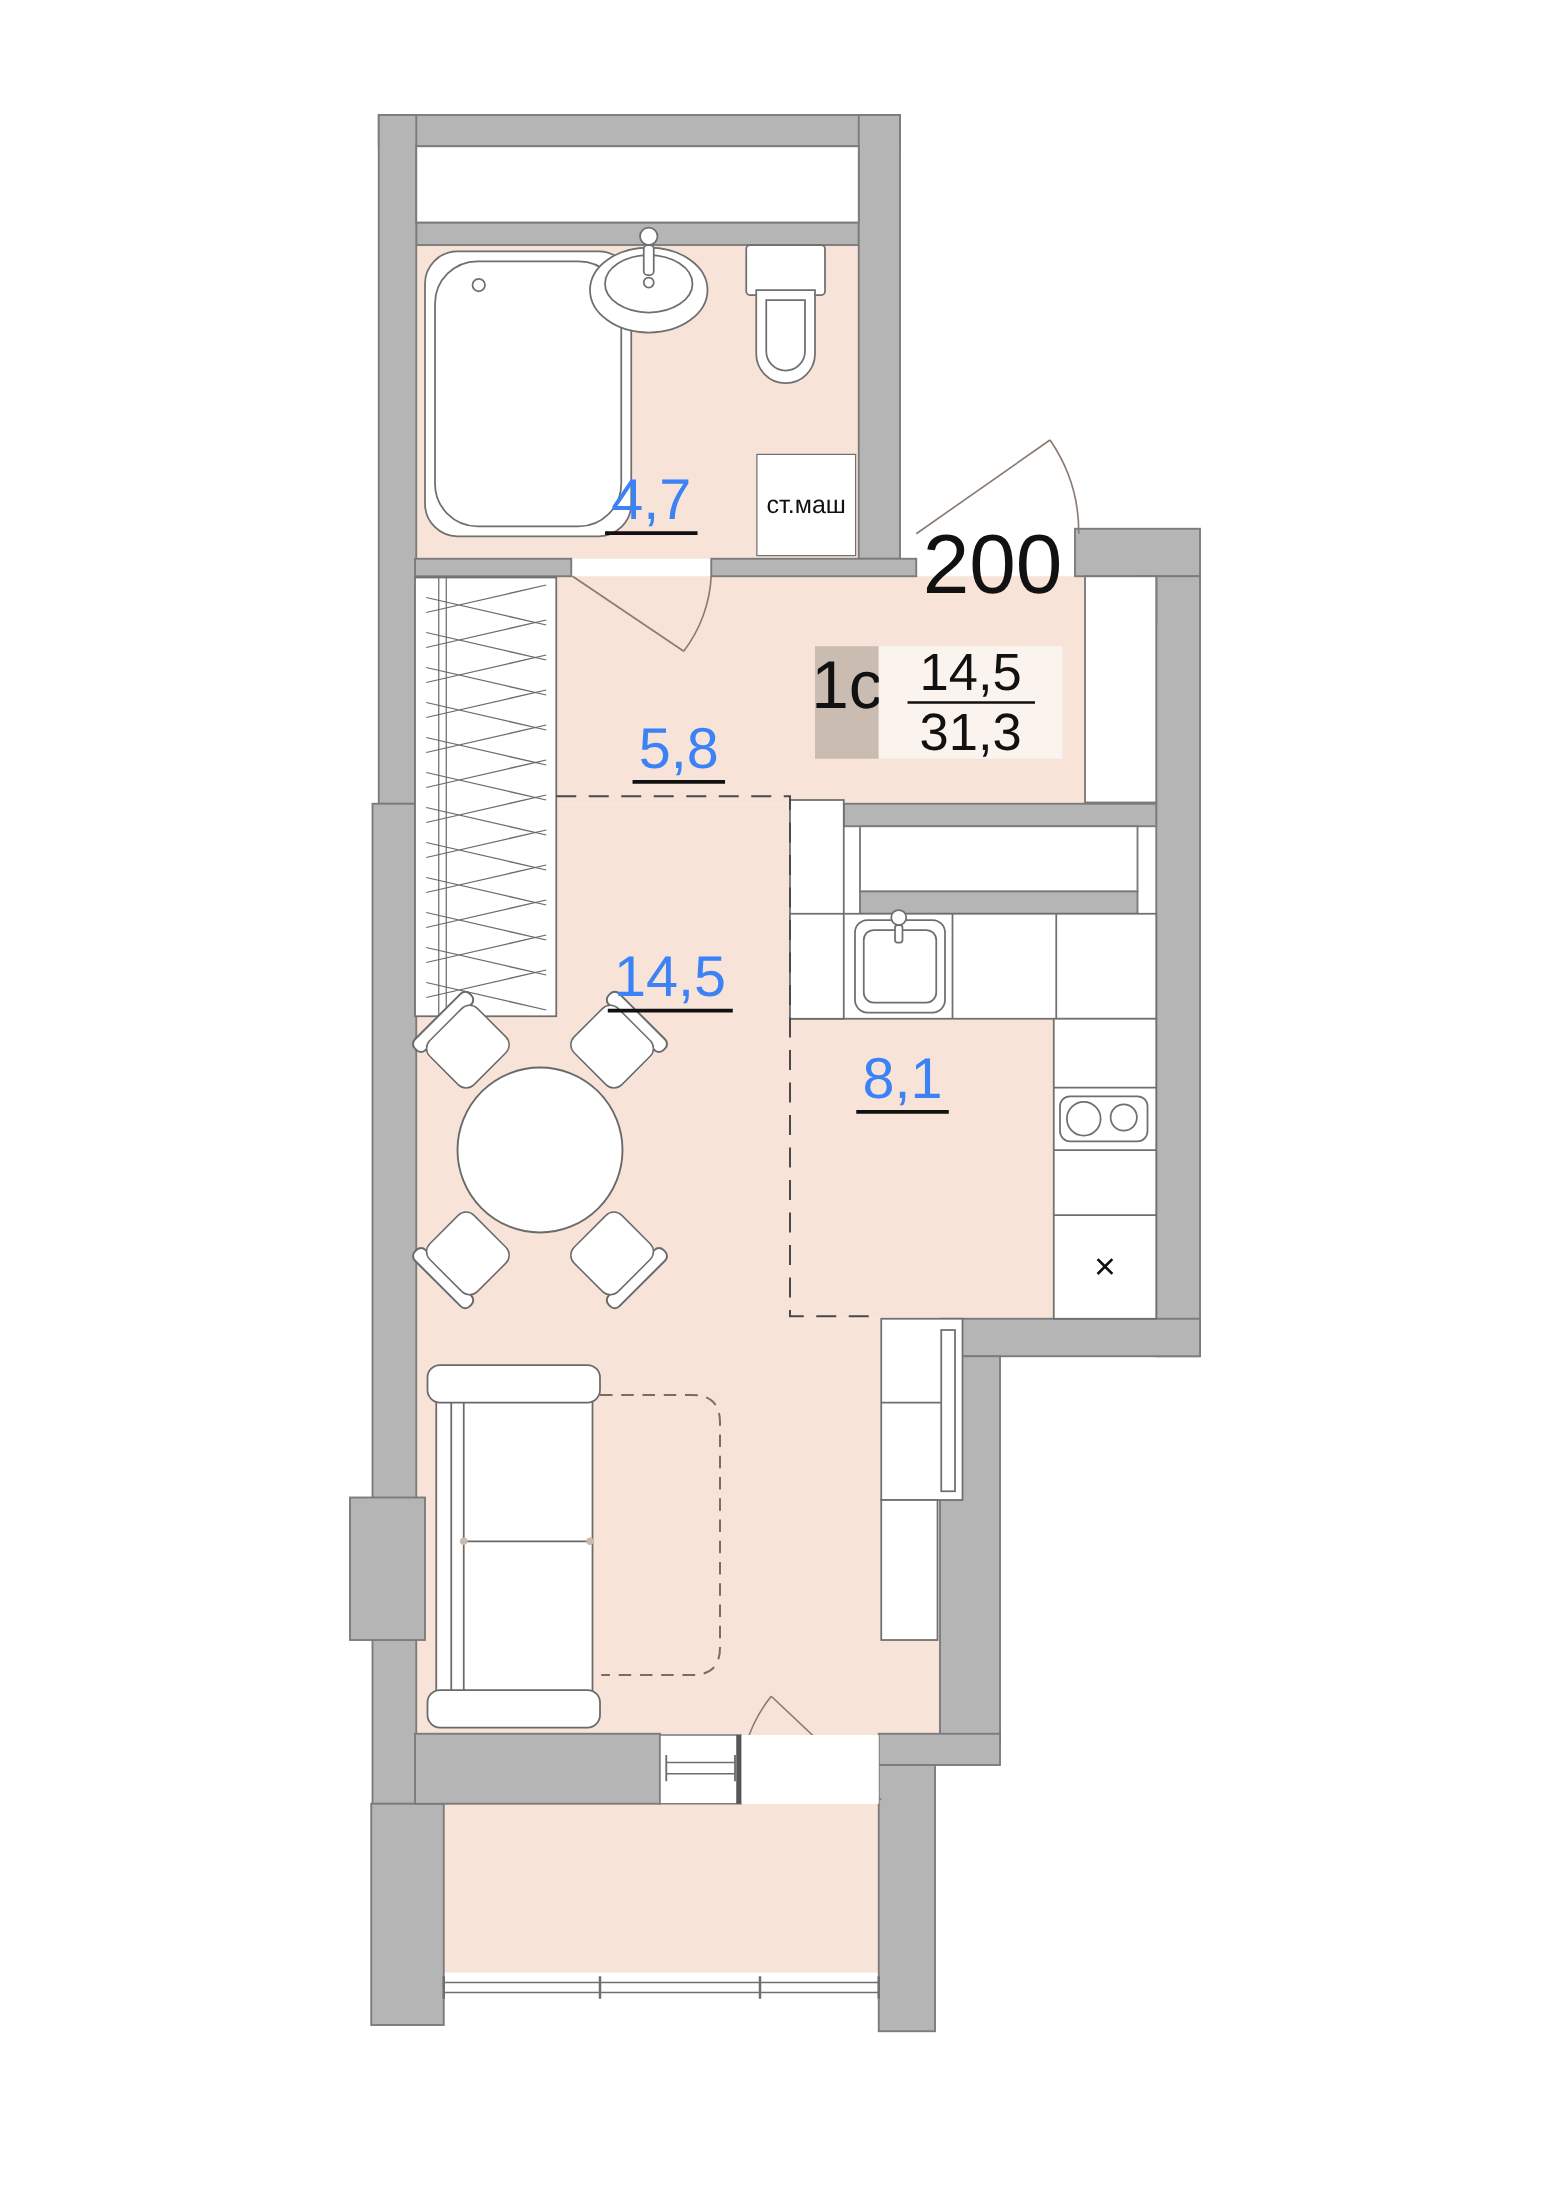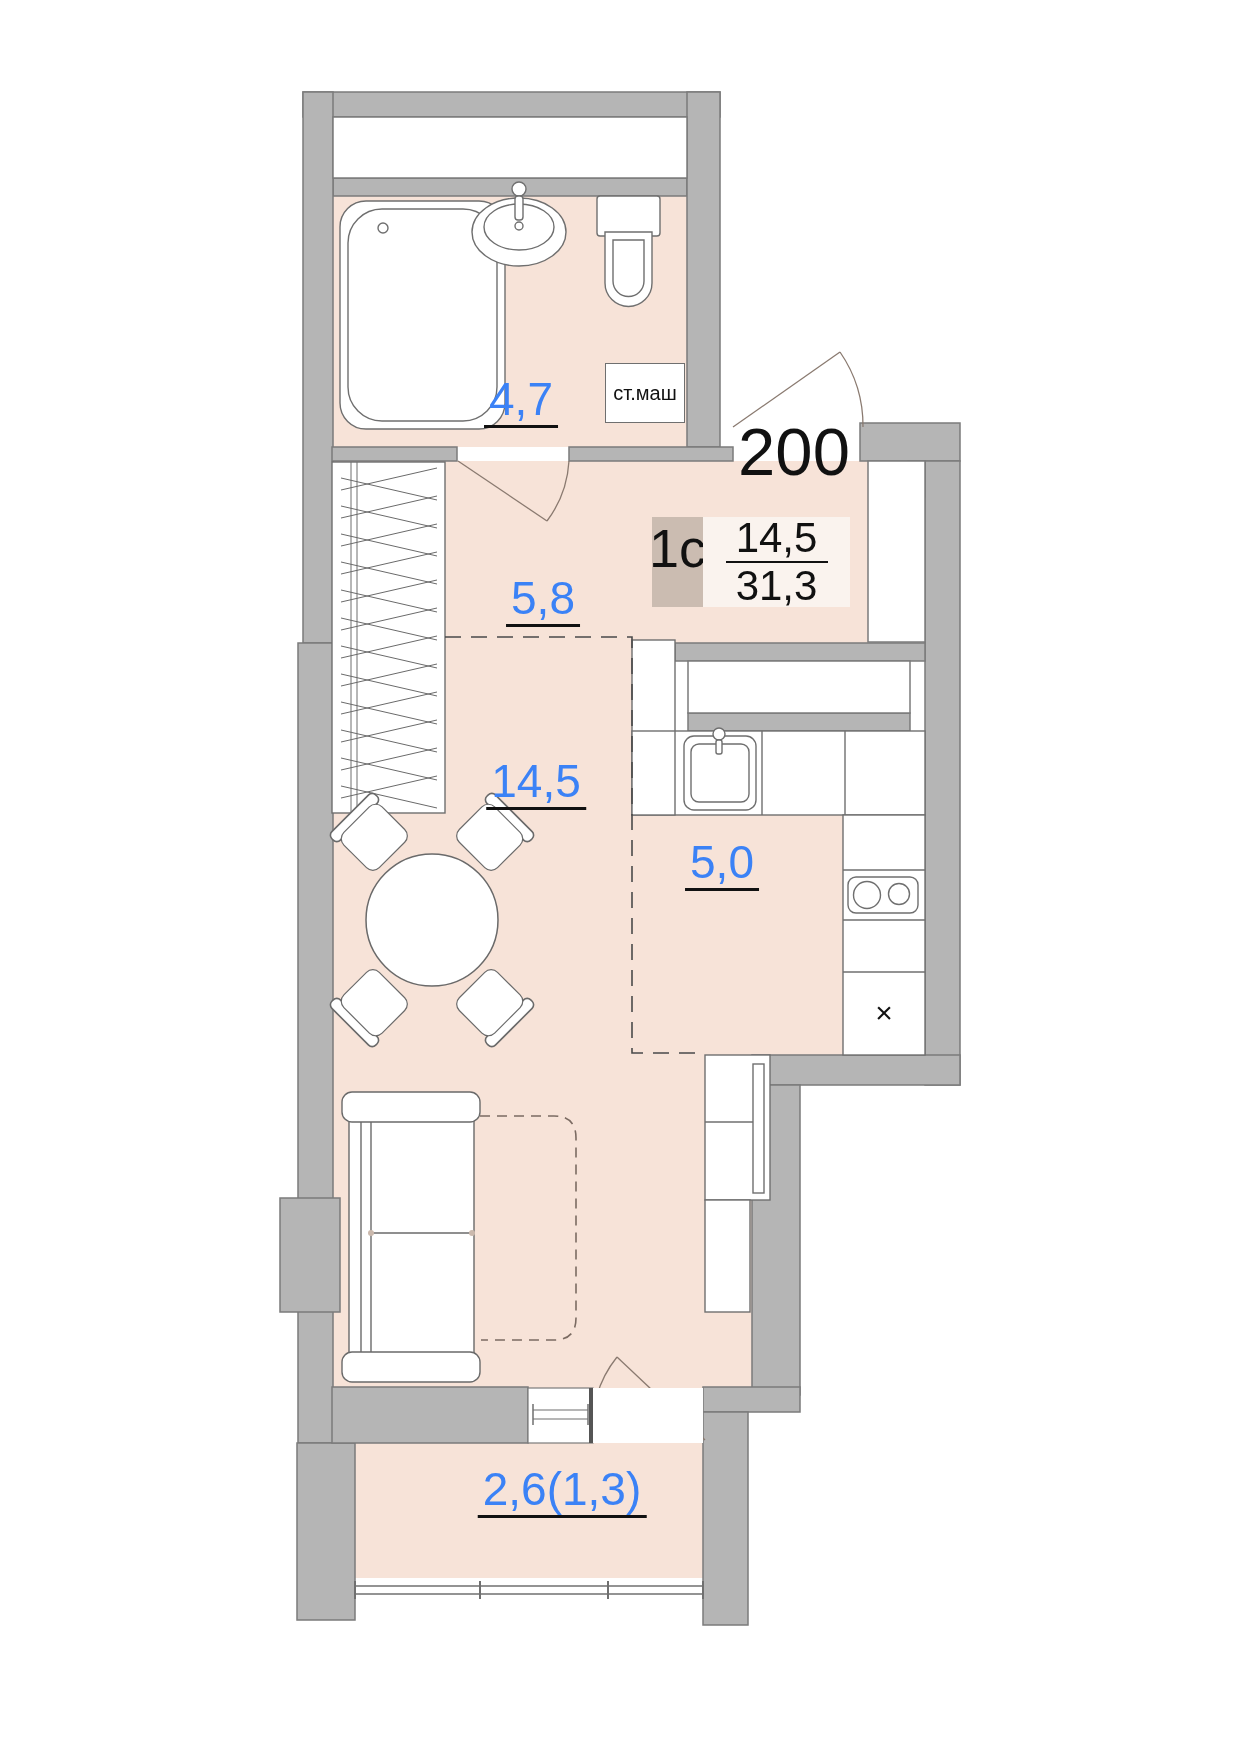--- a/index.html
+++ b/index.html
@@ -8,21 +8,21 @@
   .plan svg{position:absolute;left:0;top:0;}
   .area-label{position:absolute;transform:translateX(-50%);font-size:46px;line-height:1;
         color:#3b82f6;border-bottom:3px solid #111;padding:0 5px 3px;white-space:nowrap;}
   .apt-number{position:absolute;transform:translateX(-50%);font-size:67px;line-height:1;
         color:#111;white-space:nowrap;}
   .type-box{position:absolute;left:652px;top:517px;width:51px;height:90px;background:#cbbcb1;
         display:flex;align-items:flex-start;justify-content:center;font-size:54px;}
   .fraction-box{position:absolute;left:703px;top:517px;width:147px;height:90px;background:#faf3ee;
         display:flex;flex-direction:column;align-items:center;justify-content:center;font-size:42px;line-height:1;}
   .fraction-bar{width:102px;height:3px;background:#111;margin:2px 0;}
-  .wm-box{position:absolute;left:605px;top:363px;width:80px;height:60px;background:#fff;
+  .wm-box{position:absolute;left:605px;top:363px;width:80px;height:82px;background:#fff;
         border:1.5px solid #6f6f6f;box-sizing:border-box;display:flex;align-items:center;justify-content:center;
         font-size:20px;}
 </style>
 </head>
 <body>
 
 <div class="plan">
 
 <svg width="1240" height="1753" viewBox="0 0 1240 1753">
 
@@ -187,22 +187,21 @@
     <line x1="355" y1="1581" x2="355" y2="1599" stroke-width="2"></line>
     <line x1="480" y1="1581" x2="480" y2="1599" stroke-width="2"></line>
     <line x1="608" y1="1581" x2="608" y2="1599" stroke-width="2"></line>
     <line x1="703" y1="1581" x2="703" y2="1599" stroke-width="2"></line>
   </g>
 </svg>
 
   <div class="area-label" style="left:521px;top:376px;">4,7</div>
   <div class="area-label" style="left:543px;top:575px;">5,8</div>
   <div class="area-label" style="left:536px;top:758px;">14,5</div>
-  <div class="area-label" style="left:722px;top:839px;">5,0</div>
-  <div class="area-label" style="left:562px;top:1466px;">2,6(1,3)</div>
+  <div class="area-label" style="left:722px;top:839px;">8,1</div>
 
   <div class="apt-number" style="left:794px;top:418px;">200</div>
 
   <div class="type-box">
     <span>1с</span>
   </div>
   <div class="fraction-box">
     <span>14,5</span>
     <span class="fraction-bar"></span>
     <span>31,3</span>

